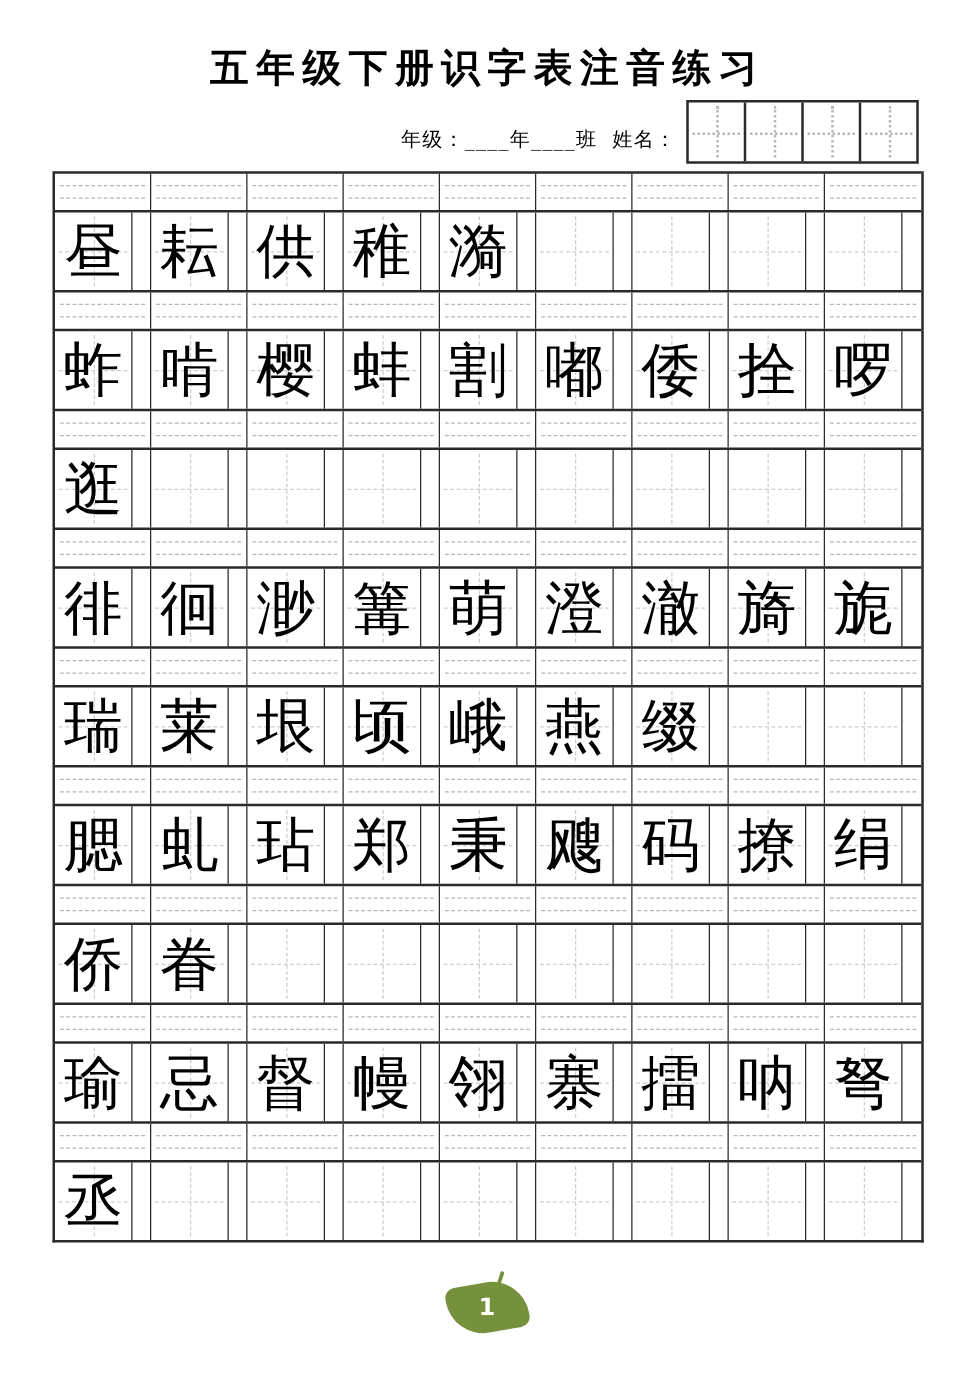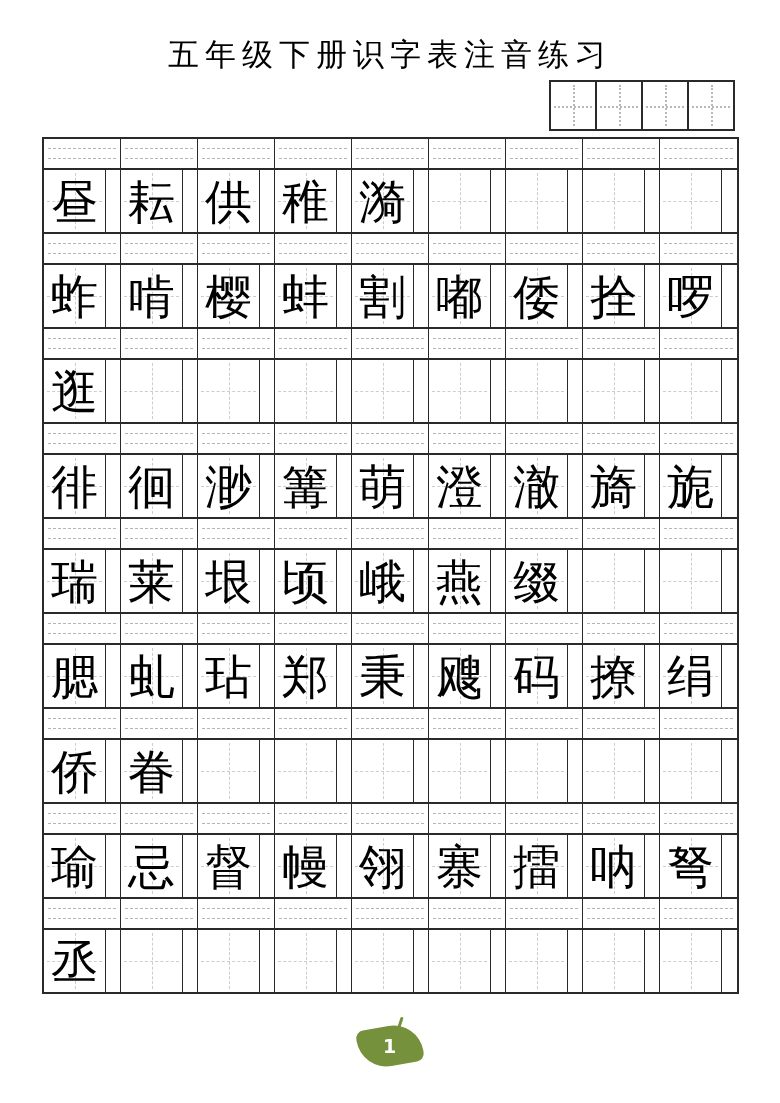--- a/index.html
+++ b/index.html
@@ -3,21 +3,21 @@
 <meta charset="utf-8">
 <style>
   html,body{margin:0;padding:0;}
   body{
     width:780px;height:1103px;background:#ffffff;position:relative;
     font-family:"DejaVu Serif","Liberation Serif",serif;color:#000;
     overflow:hidden;
   }
   .title{
     position:absolute;top:34px;left:0;width:100%;text-align:center;
-    font-size:31px;font-weight:normal;letter-spacing:6px;
+    font-size:31px;font-weight:bold;letter-spacing:6px;
   }
   .header-row{
     position:absolute;top:80px;right:45px;display:flex;align-items:flex-end;gap:8px;
   }
   .header-label{font-size:16px;padding-bottom:8px;letter-spacing:1px;white-space:pre;}
   .name-grid{display:flex;border:2px solid #2a2a2a;background:#fff;}
   .ncell{width:44px;height:47px;border-right:2px solid #2a2a2a;position:relative;box-sizing:content-box;}
   .ncell:last-child{border-right:none;}
   .ncell::before{content:'';position:absolute;left:50%;top:3px;bottom:3px;border-left:2px dotted #b8b8b8;}
   .ncell::after{content:'';position:absolute;top:50%;left:3px;right:3px;border-top:2px dotted #b8b8b8;}
@@ -55,20 +55,21 @@
     color:#fff;font-size:19px;font-weight:bold;transform:rotate(10deg);
     font-family:"DejaVu Sans","Liberation Sans",sans-serif;
   }
 </style>
 </head>
 <body>
 
 <div class="title">五年级下册识字表注音练习</div>
 
 <div class="header-row">
+  <div class="header-label">年级：____年____班  姓名：</div>
   <div class="name-grid">
       <div class="ncell"></div>
       <div class="ncell"></div>
       <div class="ncell"></div>
       <div class="ncell"></div>
     </div>
 </div>
 
 <div class="grid">
     <div class="prow">

